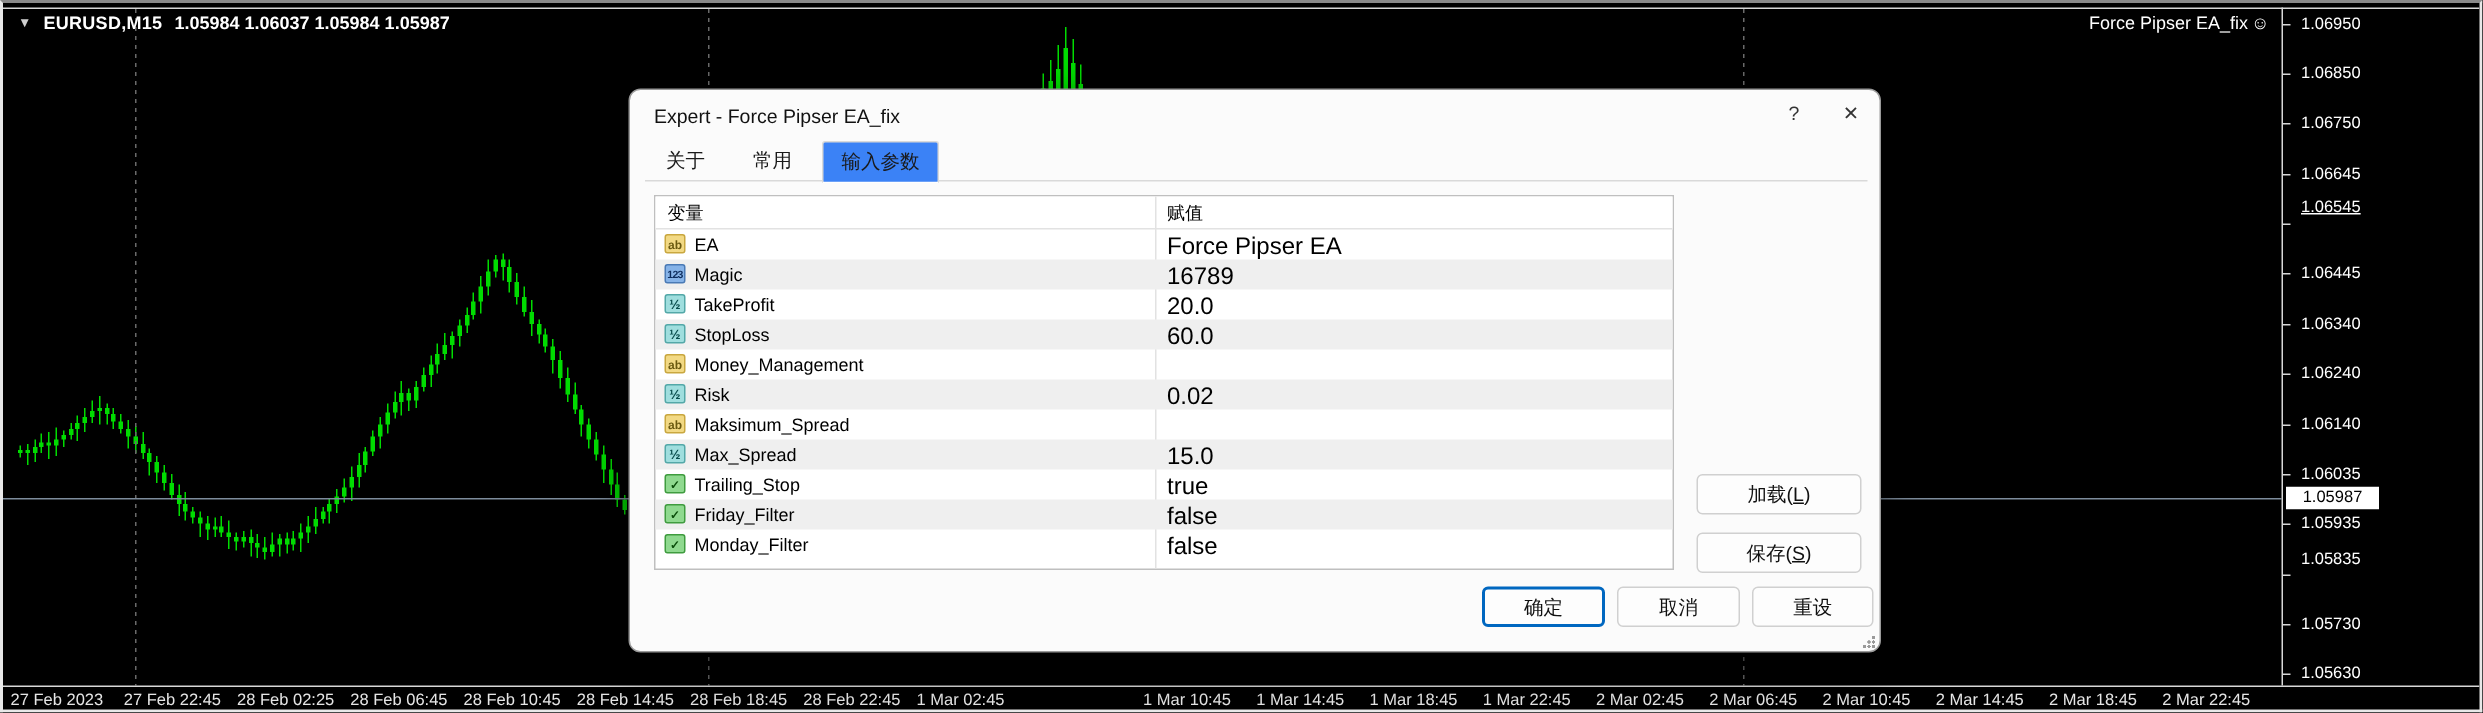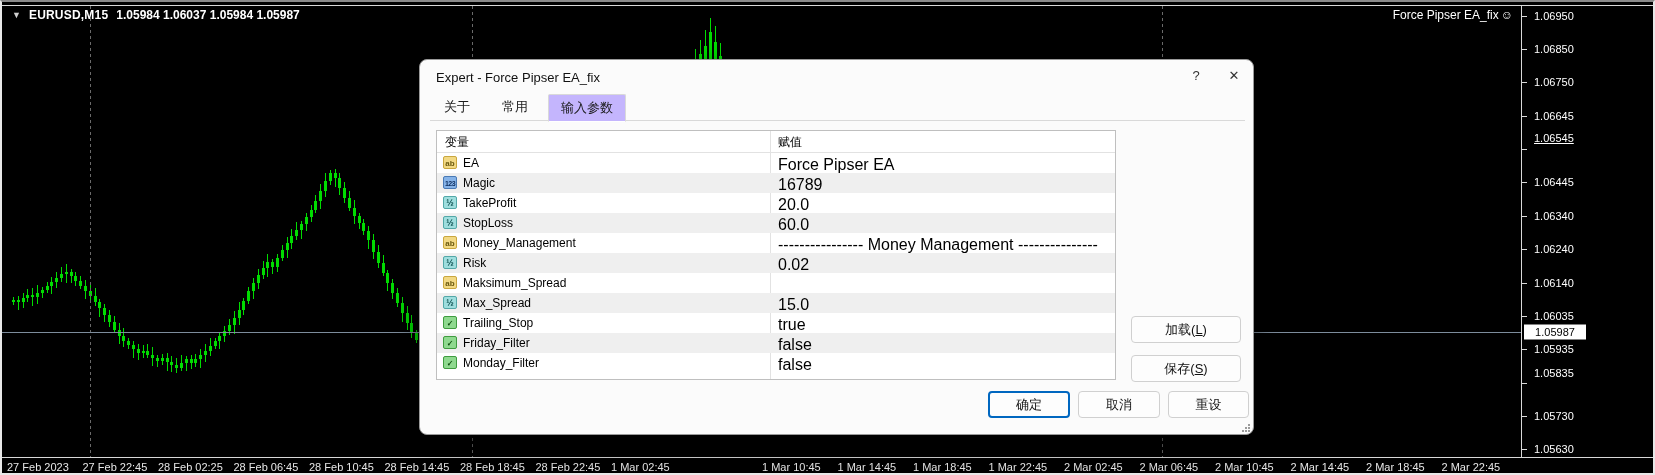--- a/index.html
+++ b/index.html
@@ -41,21 +41,21 @@
   
   #dialog { position:absolute; left:417px; top:57px; width:835px; height:376px; background:#fbfbfb;
             border:1px solid #9a9a9a; border-radius:8px; box-shadow:0 10px 26px rgba(0,0,0,.6);
             z-index:10; font-size:13px; color:#111; }
   #dialog-title { position:absolute; left:16px; top:10px; font-size:13px; }
   #dialog-help  { position:absolute; left:762px; top:8px; width:28px; height:20px; text-align:center; color:#333; font-size:13px; cursor:default; }
   #dialog-close { position:absolute; left:800px; top:8px; width:28px; height:20px; text-align:center; color:#333; font-size:13px; cursor:default; }
   
   #tab-strip { position:absolute; left:10px; top:34px; width:815px; height:27px; border-bottom:1px solid #d9d9d9; }
   .tab { position:absolute; top:0; height:27px; padding:0 12px; line-height:26px; font-size:13px; color:#1a1a1a; }
-  .tab.active { background:#c4b5fd; border:1px solid #d9d9d9; border-bottom:1px solid #fff; border-radius:2px 2px 0 0; height:28px; }
+  .tab.active { background:#3b82f6; border:1px solid #d9d9d9; border-bottom:1px solid #fff; border-radius:2px 2px 0 0; height:28px; }
   
   #param-table { position:absolute; left:16px; top:70px; width:680px; height:250px; background:#fff; border:1px solid #bfbfbf; }
   .tbl-row { position:absolute; left:0; width:678px; height:20px; }
   .tbl-row.zebra { background:#efefef; }
   #tbl-header { position:absolute; left:0; top:0; width:678px; height:22px; background:#fff; border-bottom:1px solid #e2e2e2; }
   .col-sep { position:absolute; left:333px; top:0; width:1px; height:248px; background:#e2e2e2; }
   .hdr-cell { position:absolute; top:3px; font-size:12px; color:#000; }
   .cell-name  { position:absolute; left:26px; top:3px; font-size:12px; color:#000; white-space:nowrap; }
   .cell-value { position:absolute; left:341px; top:3px; font-size:16px; color:#000; white-space:nowrap; }
   .param-icon { position:absolute; left:6px; top:3px; width:14px; height:13px; border-radius:2px;
@@ -379,21 +379,20 @@
             <span class="cell-value">20.0</span>
           </div>
           <div class="tbl-row zebra" style="top: 82px;">
             <span class="param-icon icon-double">½</span>
             <span class="cell-name">StopLoss</span>
             <span class="cell-value">60.0</span>
           </div>
           <div class="tbl-row" style="top: 102px;">
             <span class="param-icon icon-string">ab</span>
             <span class="cell-name">Money_Management</span>
-            <span class="cell-value">---------------- Money Management  ---------------</span>
           </div>
           <div class="tbl-row zebra" style="top: 122px;">
             <span class="param-icon icon-double">½</span>
             <span class="cell-name">Risk</span>
             <span class="cell-value">0.02</span>
           </div>
           <div class="tbl-row" style="top: 142px;">
             <span class="param-icon icon-string">ab</span>
             <span class="cell-name">Maksimum_Spread</span>
           </div>

